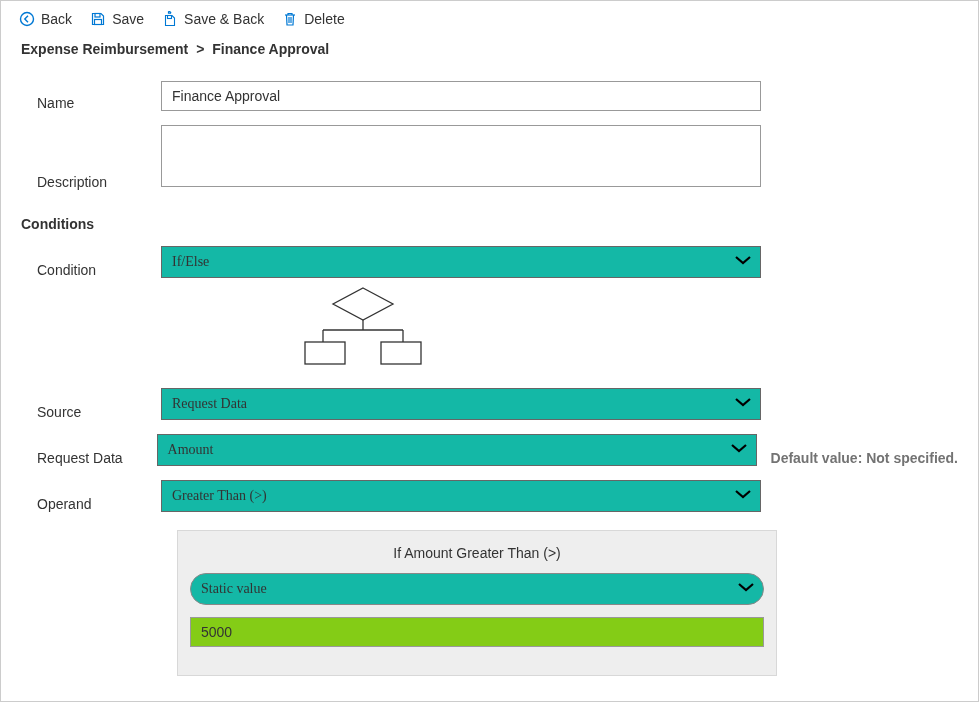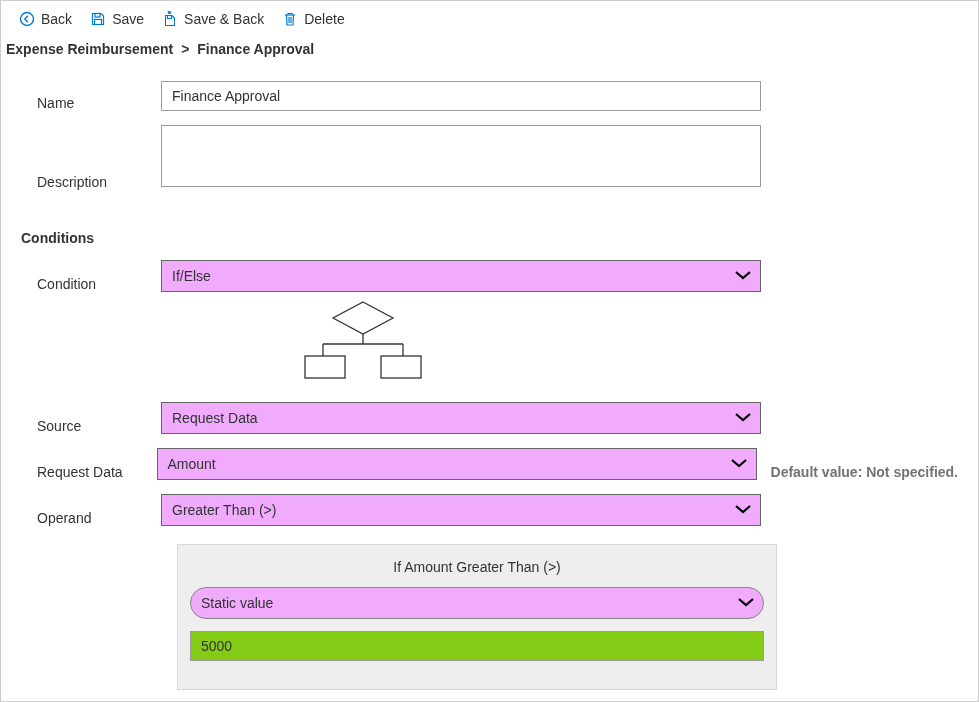--- a/index.html
+++ b/index.html
@@ -21,21 +21,21 @@
   }
   .tb-btn {
     display: flex;
     gap: 6px;
     color: #333;
     cursor: pointer;
     user-select: none;
   }
   .tb-btn .icon svg { display: block; }
   .breadcrumb {
-    padding: 4px 20px 4px 5px;
+    padding: 4px 20px 4px 20px;
     font-weight: 600;
   }
   .breadcrumb .sep { margin: 0 4px; font-weight: 600; }
   .form-area {
     padding: 6px 20px 20px 20px;
   }
   .row {
     display: flex;
     align-items: flex-end;
     margin-top: 14px;
@@ -54,35 +54,36 @@
     padding: 6px 10px;
     font-family: inherit;
     font-size: 14px;
     background: #fff;
     color: #333;
   }
   textarea.field { height: 62px; resize: none; }
   .select {
     position: relative;
     border: 1px solid #666;
-    background: #f0abfc;
+    background: #14b8a6;
     padding: 6px 36px 16px 10px;
     cursor: pointer;
     user-select: none;
     height: 32px;
     line-height: 18px;
+    font-family: Liberation Serif, serif;
   }
   .select .chev {
     position: absolute;
     right: 8px;
     top: 50%;
     transform: translateY(-50%);
   }
   .section-title {
-    margin-top: 40px;
+    margin-top: 26px;
     font-weight: 600;
     padding-left: 20px;
   }
   .diagram-wrap {
     display: flex;
     margin-top: 8px;
   }
   .diagram-wrap .spacer { width: 156px; }
   .diagram {
     width: 240px;

